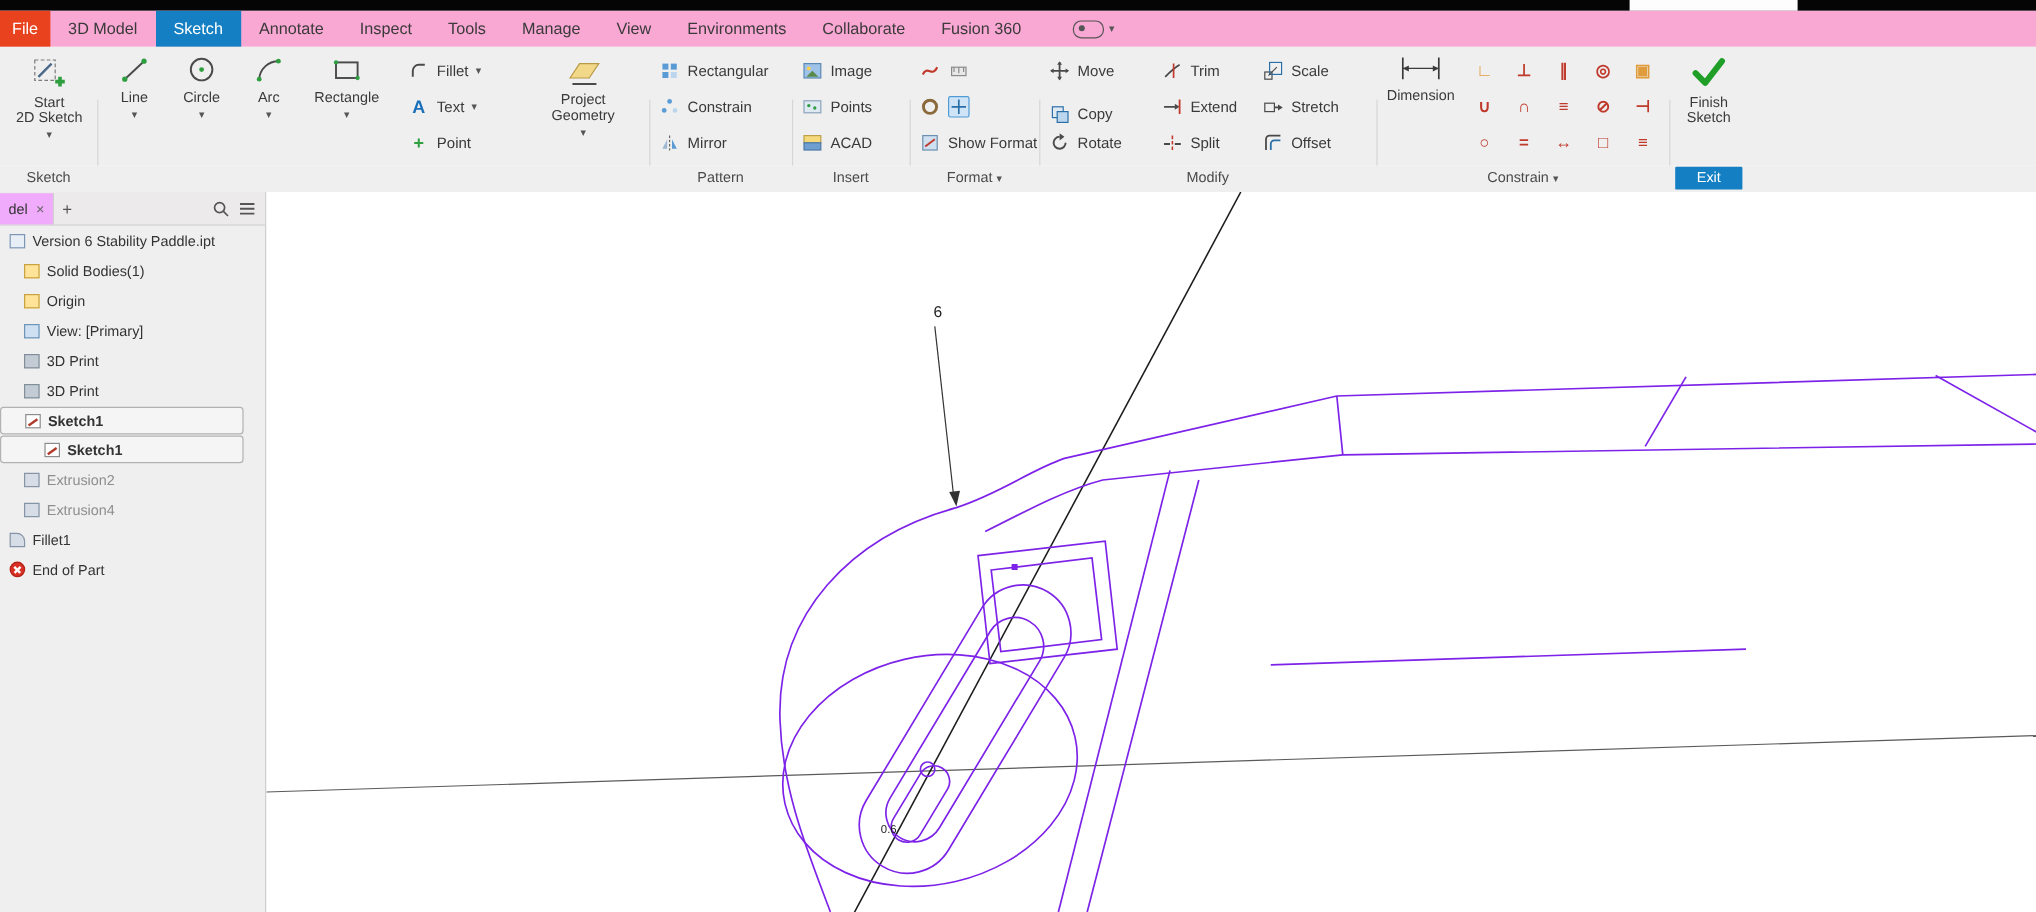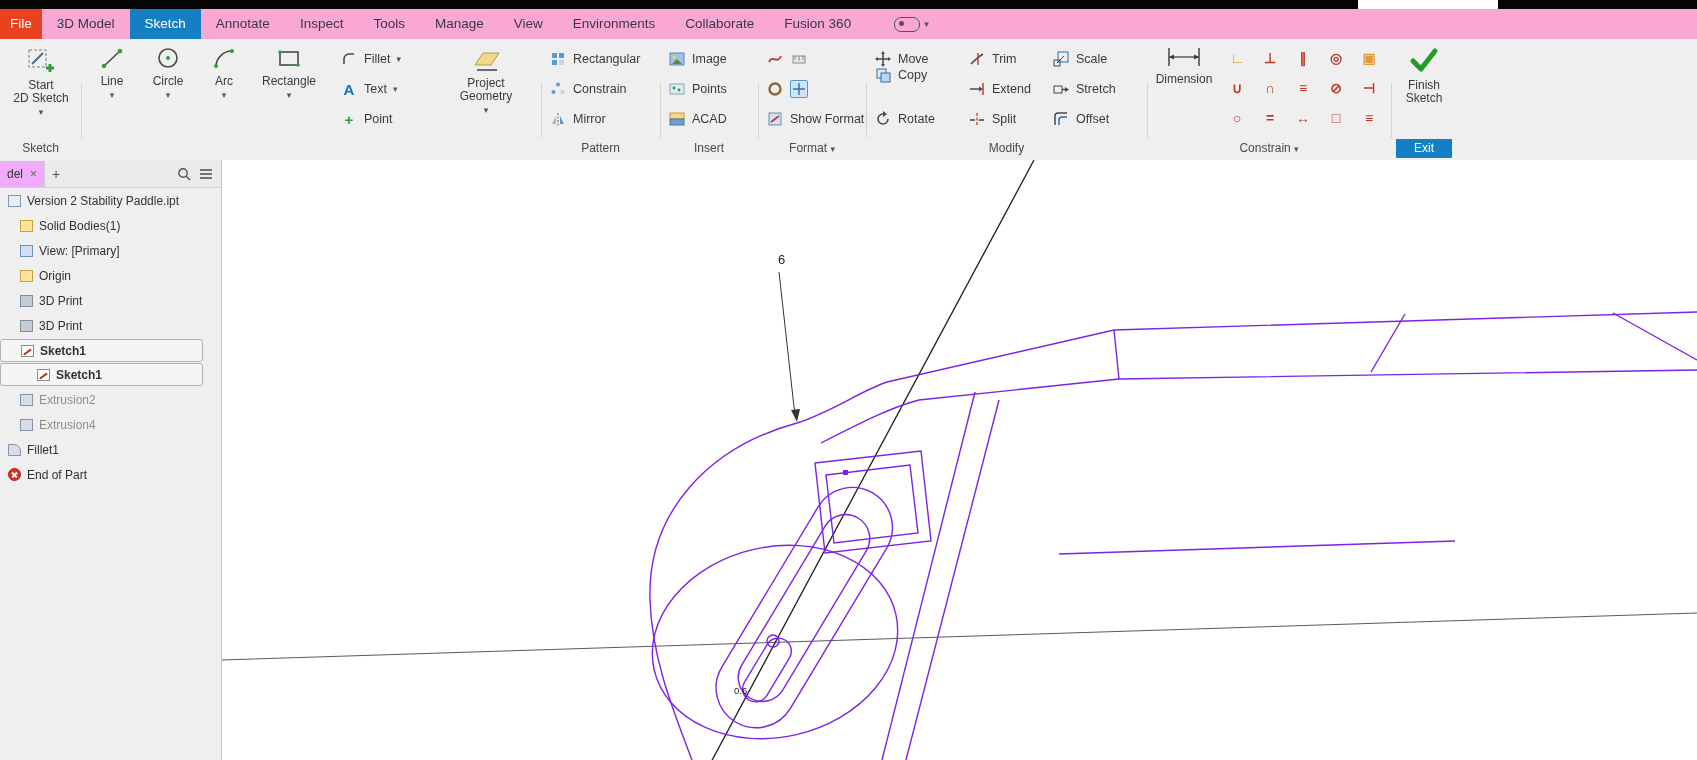--- a/index.html
+++ b/index.html
@@ -295,21 +295,21 @@
           <line x1="8" y1="1" x2="8" y2="15" stroke="#4a4a4a" stroke-width="1.5"></line>
       <line x1="1" y1="8" x2="15" y2="8" stroke="#4a4a4a" stroke-width="1.5"></line>
       <polygon points="8,0 6,3 10,3" fill="#4a4a4a"></polygon>
           <polygon points="8,16 6,13 10,13" fill="#4a4a4a"></polygon>
       <polygon points="0,8 3,6 3,10" fill="#4a4a4a"></polygon>
           <polygon points="16,8 13,6 13,10" fill="#4a4a4a"></polygon>
         </svg>
     </span>
     <span>Move</span>
   </div>
-  <div class="r-row" style="left:874px;top:24px">
+  <div class="r-row" style="left:874px;top:44px">
     <span class="iconbox">
       <svg width="16" height="16">
           <rect x="2" y="2" width="9" height="9" fill="#dfe9f2" stroke="#2a6fa8"></rect>
       <rect x="6" y="6" width="9" height="9" fill="#bcd6ee" stroke="#2a6fa8"></rect>
         </svg>
     </span>
     <span>Copy</span>
   </div>
   <div class="r-row" style="left:874px;top:68px">
     <span class="iconbox">
@@ -449,33 +449,33 @@
       <svg width="14" height="12">
           <line x1="1" y1="2" x2="13" y2="2" stroke="#555" stroke-width="1.6"></line>
       <line x1="1" y1="6" x2="13" y2="6" stroke="#555" stroke-width="1.6"></line>
       <line x1="1" y1="10" x2="13" y2="10" stroke="#555" stroke-width="1.6"></line>
         </svg>
     </span>
   </div>
 
   <div class="trow">
       <span class="tico part"></span>
-      <span>Version 2 Stability Paddle.ipt</span>
+      <span>Version 6 Stability Paddle.ipt</span>
     </div>
   <div class="trow ind">
       <span class="tico folder"></span>
       <span>Solid Bodies(1)</span>
     </div>
   <div class="trow ind">
+      <span class="tico folder"></span>
+      <span>Origin</span>
+    </div>
+  <div class="trow ind">
       <span class="tico view"></span>
       <span>View: [Primary]</span>
-    </div>
-  <div class="trow ind">
-      <span class="tico folder"></span>
-      <span>Origin</span>
     </div>
   <div class="trow ind">
       <span class="tico print"></span>
       <span>3D Print</span>
     </div>
   <div class="trow ind">
       <span class="tico print"></span>
       <span>3D Print</span>
     </div>
   <div class="trow ind bold sel">

